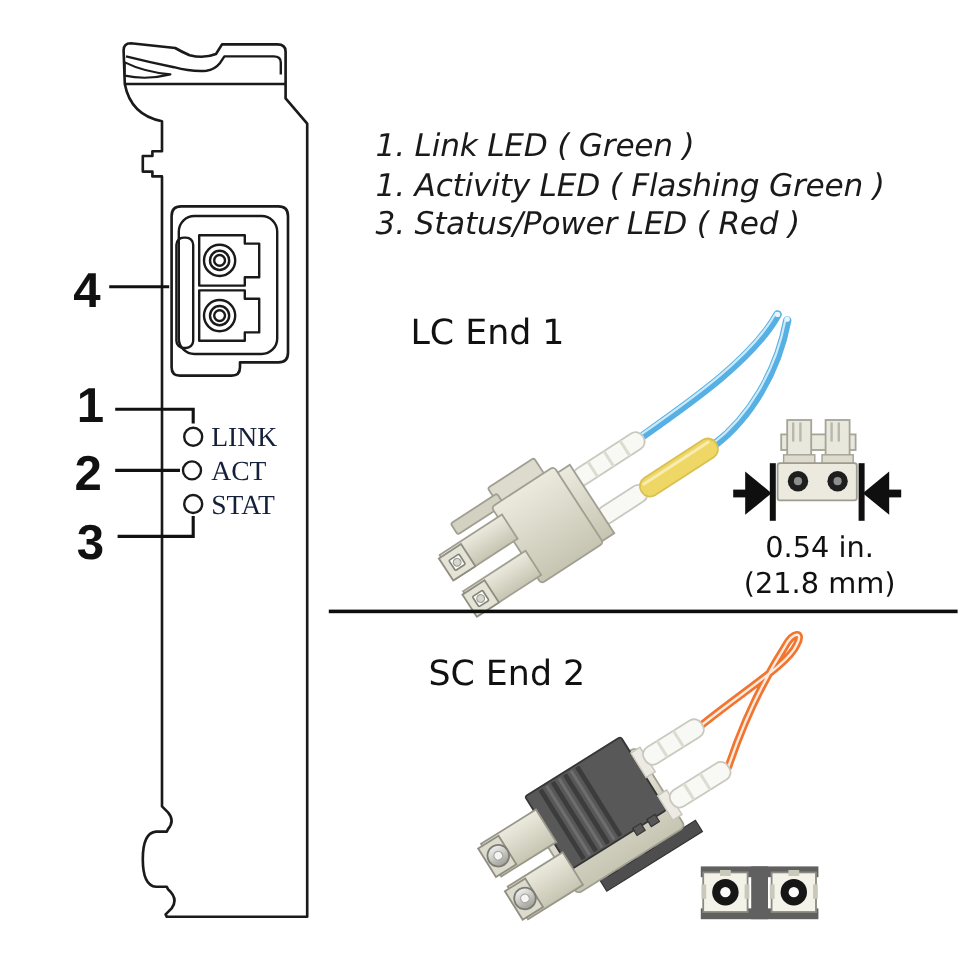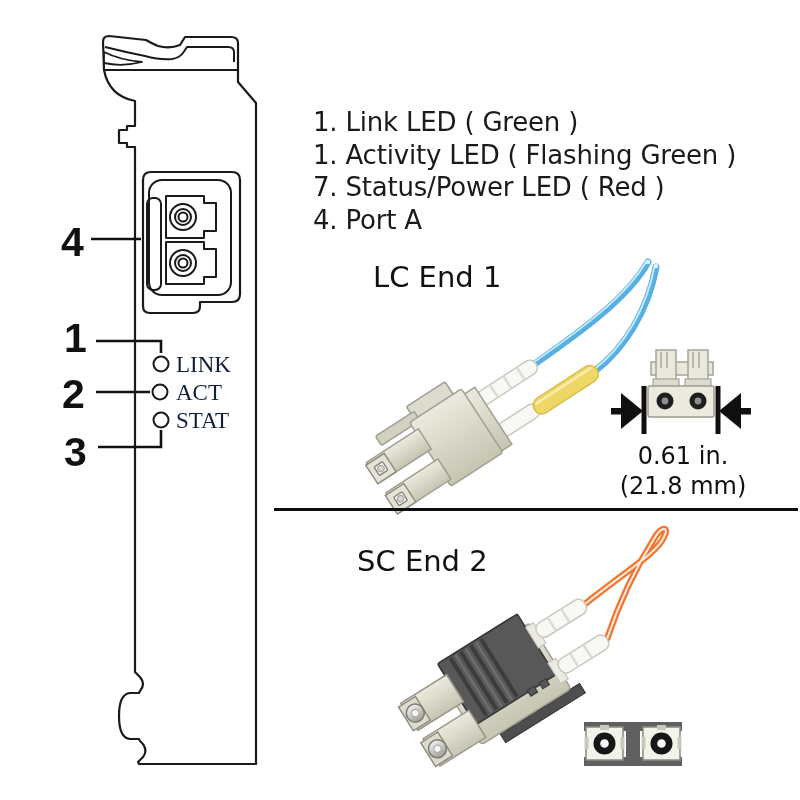--- a/index.html
+++ b/index.html
@@ -1,21 +1,21 @@
 <!DOCTYPE html>
 <html><head>
 <meta charset="utf-8">
 <style>
   html,body{margin:0;padding:0;background:#fff;}
   .canvas{position:relative;width:800px;height:800px;background:#fff;overflow:hidden;
           font-family:"DejaVu Sans",sans-serif;color:#1a1a1a;}
   .abs{position:absolute;}
   svg{overflow:visible;display:block;}
   .legend{position:absolute;left:313px;top:106px;font-size:26px;line-height:32.5px;
-          letter-spacing:-0.2px;white-space:nowrap;}
+          letter-spacing:-0.2px;white-space:nowrap;font-style:italic;}
   .section-heading{position:absolute;font-size:29px;color:#111;white-space:nowrap;}
   .dim-label{position:absolute;left:608px;top:441px;width:150px;text-align:center;
              font-size:24px;line-height:30px;color:#111;}
   .divider{position:absolute;left:274px;top:508px;width:524px;height:3px;background:#0d0d0d;}
   .callout-num{font-family:"Liberation Sans",sans-serif;font-weight:bold;font-size:41px;fill:#111;}
   .led-label{font-family:"Liberation Serif",serif;font-size:23px;fill:#14203a;}
   .outline{fill:#ffffff;stroke:#1a1a1a;stroke-width:2.2;stroke-linejoin:round;}
   .thinline{fill:none;stroke:#1a1a1a;stroke-width:2;stroke-linejoin:round;}
   .ptr{fill:none;stroke:#111;stroke-width:2.6;}
 </style>
@@ -69,25 +69,24 @@
 
     <text class="callout-num" x="61" y="256">4</text>
     <text class="callout-num" x="64" y="352">1</text>
     <text class="callout-num" x="62" y="408">2</text>
     <text class="callout-num" x="64" y="466">3</text>
   </svg>
 
   <div class="legend">
     <div>1. Link LED ( Green )</div>
     <div>1. Activity LED ( Flashing Green )</div>
-    <div>7. Status/Power LED ( Red )</div>
-    <div>4. Port A</div>
+    <div>3. Status/Power LED ( Red )</div>
   </div>
 
-  <div class="section-heading" style="left:373px;top:260px">LC End 1</div>
+  <div class="section-heading" style="left:342px;top:260px">LC End 1</div>
 
   <svg class="abs" style="left:330px;top:250px" width="350" height="262" viewBox="330 250 350 262">
     <defs>
       <linearGradient id="beigeG" x1="0" y1="0" x2="0" y2="1">
         <stop offset="0" stop-color="#eceade"></stop>
           <stop offset="1" stop-color="#c6c5b2"></stop>
       </linearGradient>
       <linearGradient id="silverG" x1="0" y1="0" x2="0" y2="1">
         <stop offset="0" stop-color="#f0f0f0"></stop>
           <stop offset="1" stop-color="#9f9f97"></stop>
@@ -153,21 +152,21 @@
       <rect x="641.5" y="386" width="5" height="48" fill="#0f0f0f"></rect>
       <rect x="715.5" y="386" width="5" height="48" fill="#0f0f0f"></rect>
       <polygon points="621,393 643,411 621,429" fill="#0f0f0f"></polygon>
       <rect x="611" y="408" width="11" height="6.5" fill="#0f0f0f"></rect>
       <polygon points="741,393 719,411 741,429" fill="#0f0f0f"></polygon>
       <rect x="740" y="408" width="11" height="6.5" fill="#0f0f0f"></rect>
     </g>
   </svg>
 
   <div class="dim-label">
-    <div>0.61 in.</div>
+    <div>0.54 in.</div>
     <div>(21.8 mm)</div>
   </div>
 
   <div class="divider"></div>
 
   <div class="section-heading" style="left:357px;top:544px">SC End 2</div>
 
   <svg class="abs" style="left:340px;top:520px" width="350" height="272" viewBox="340 520 350 272">
 
     <g>

